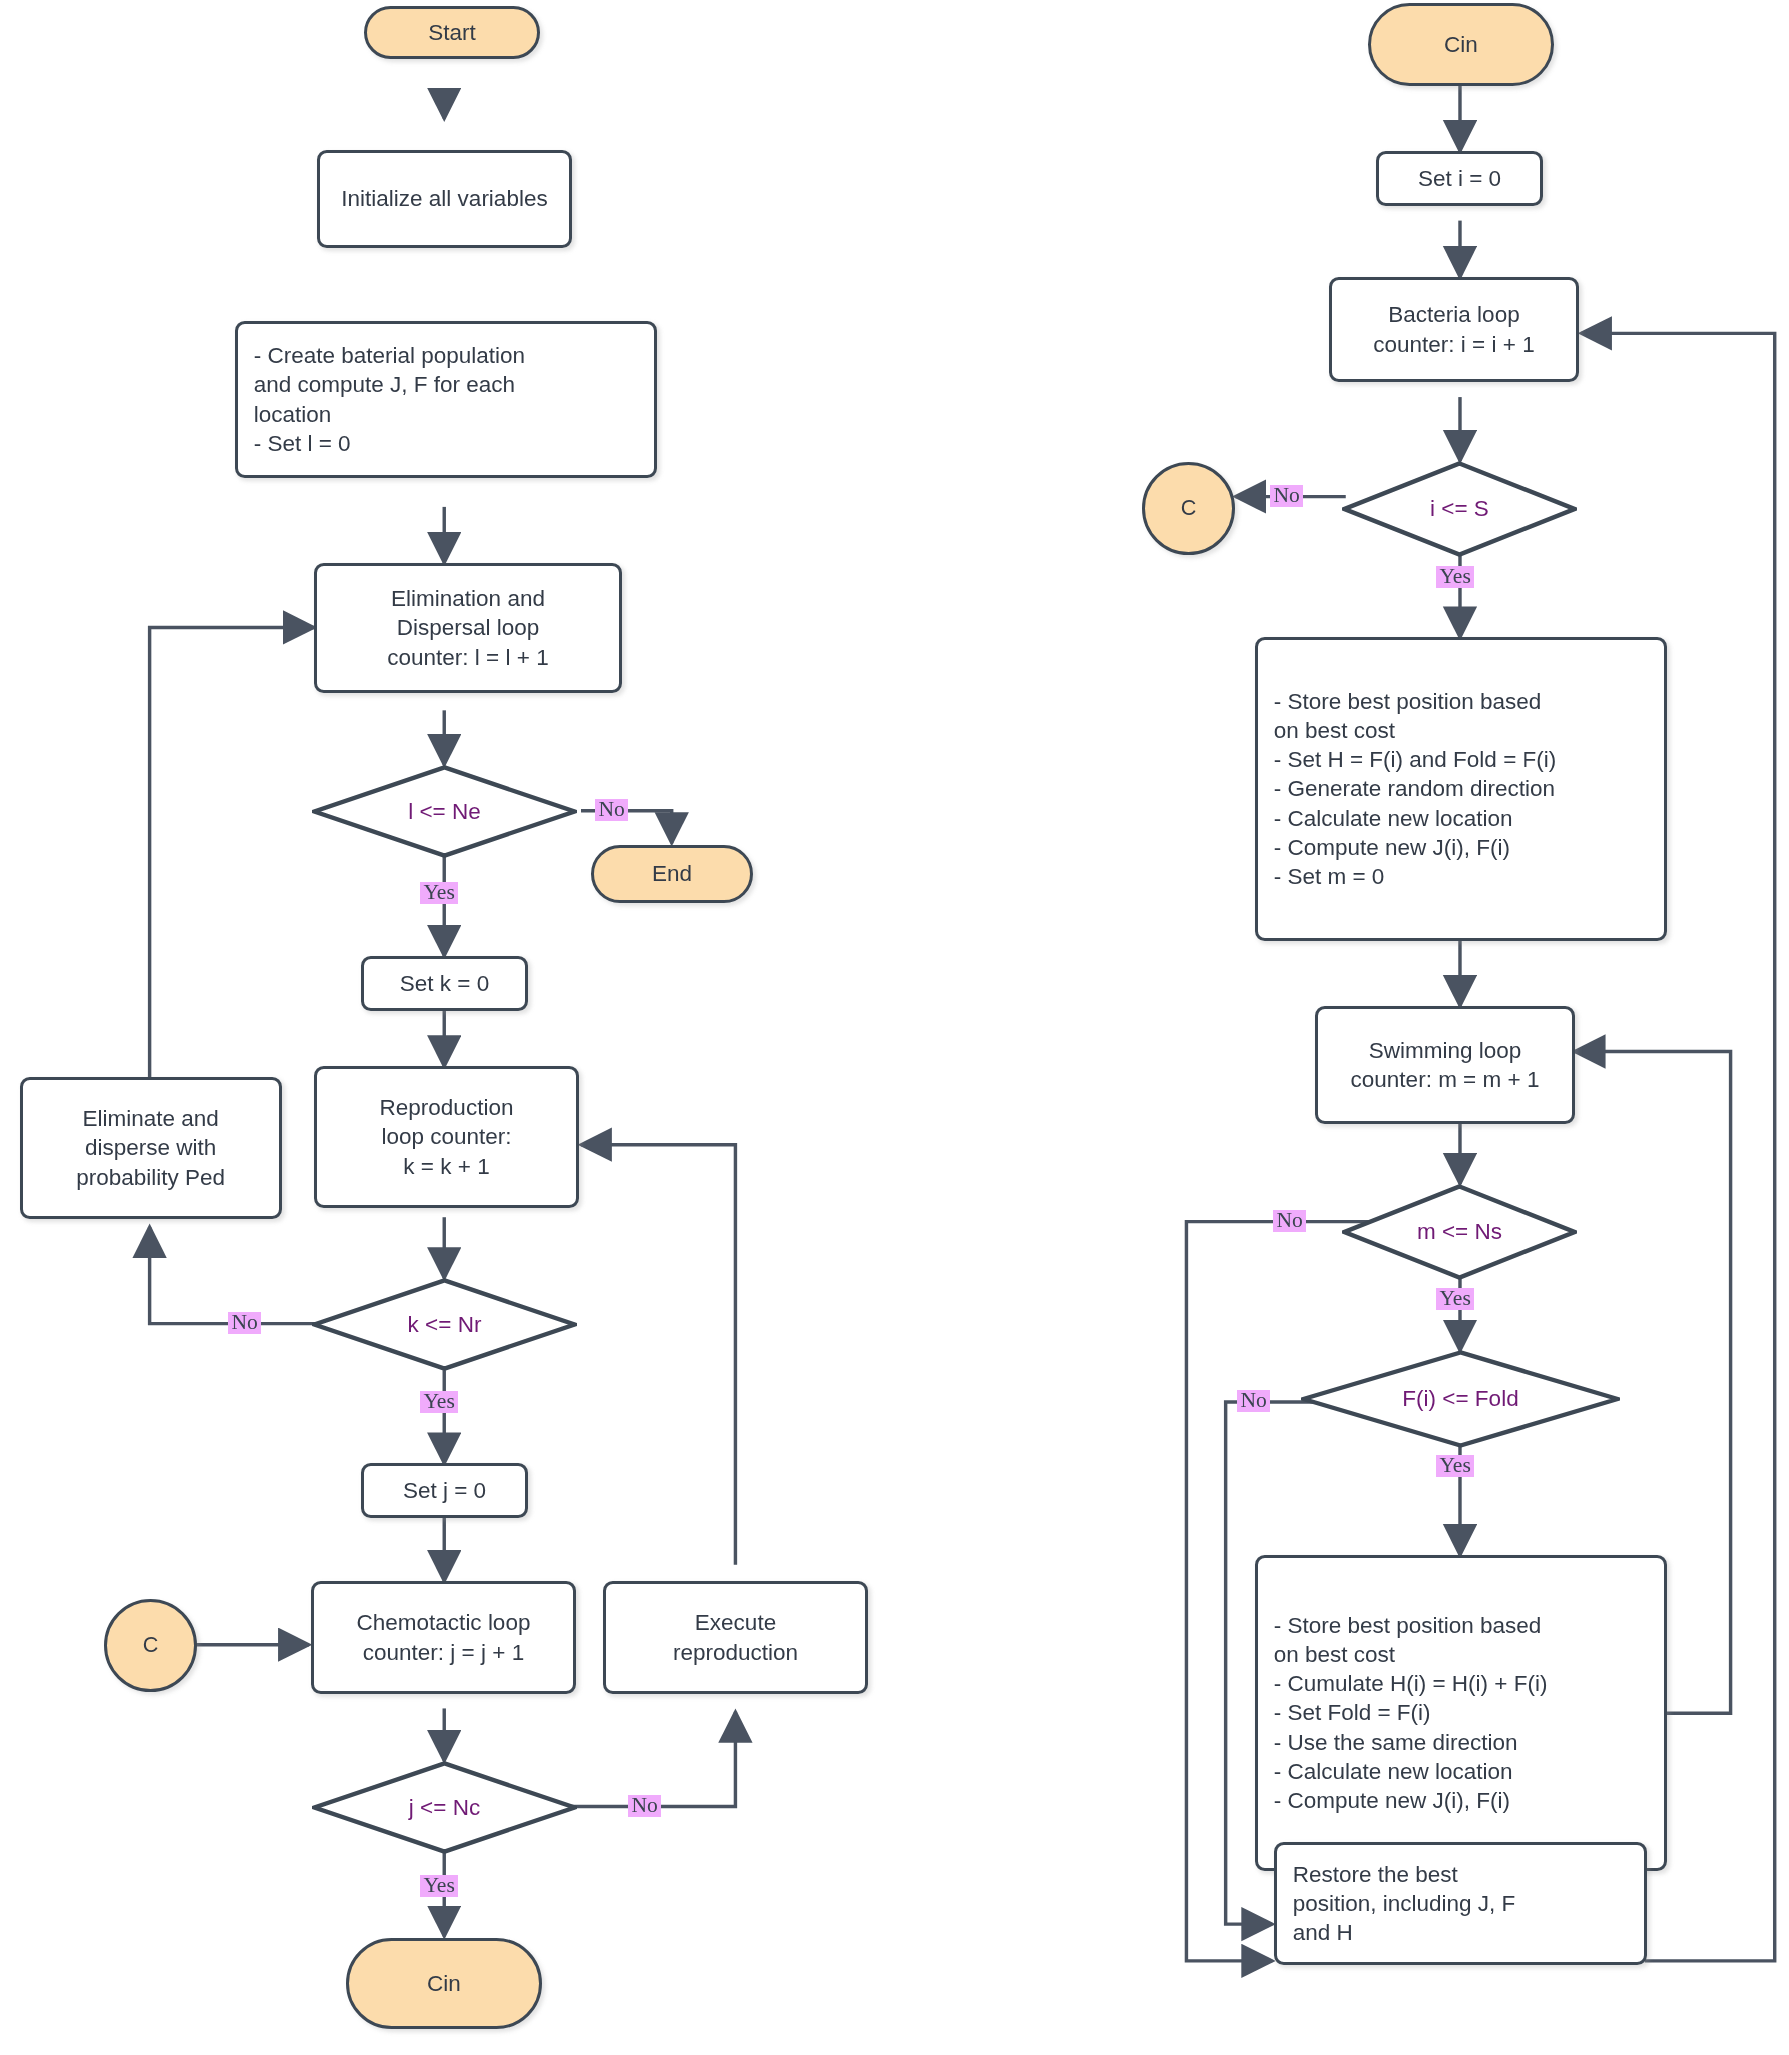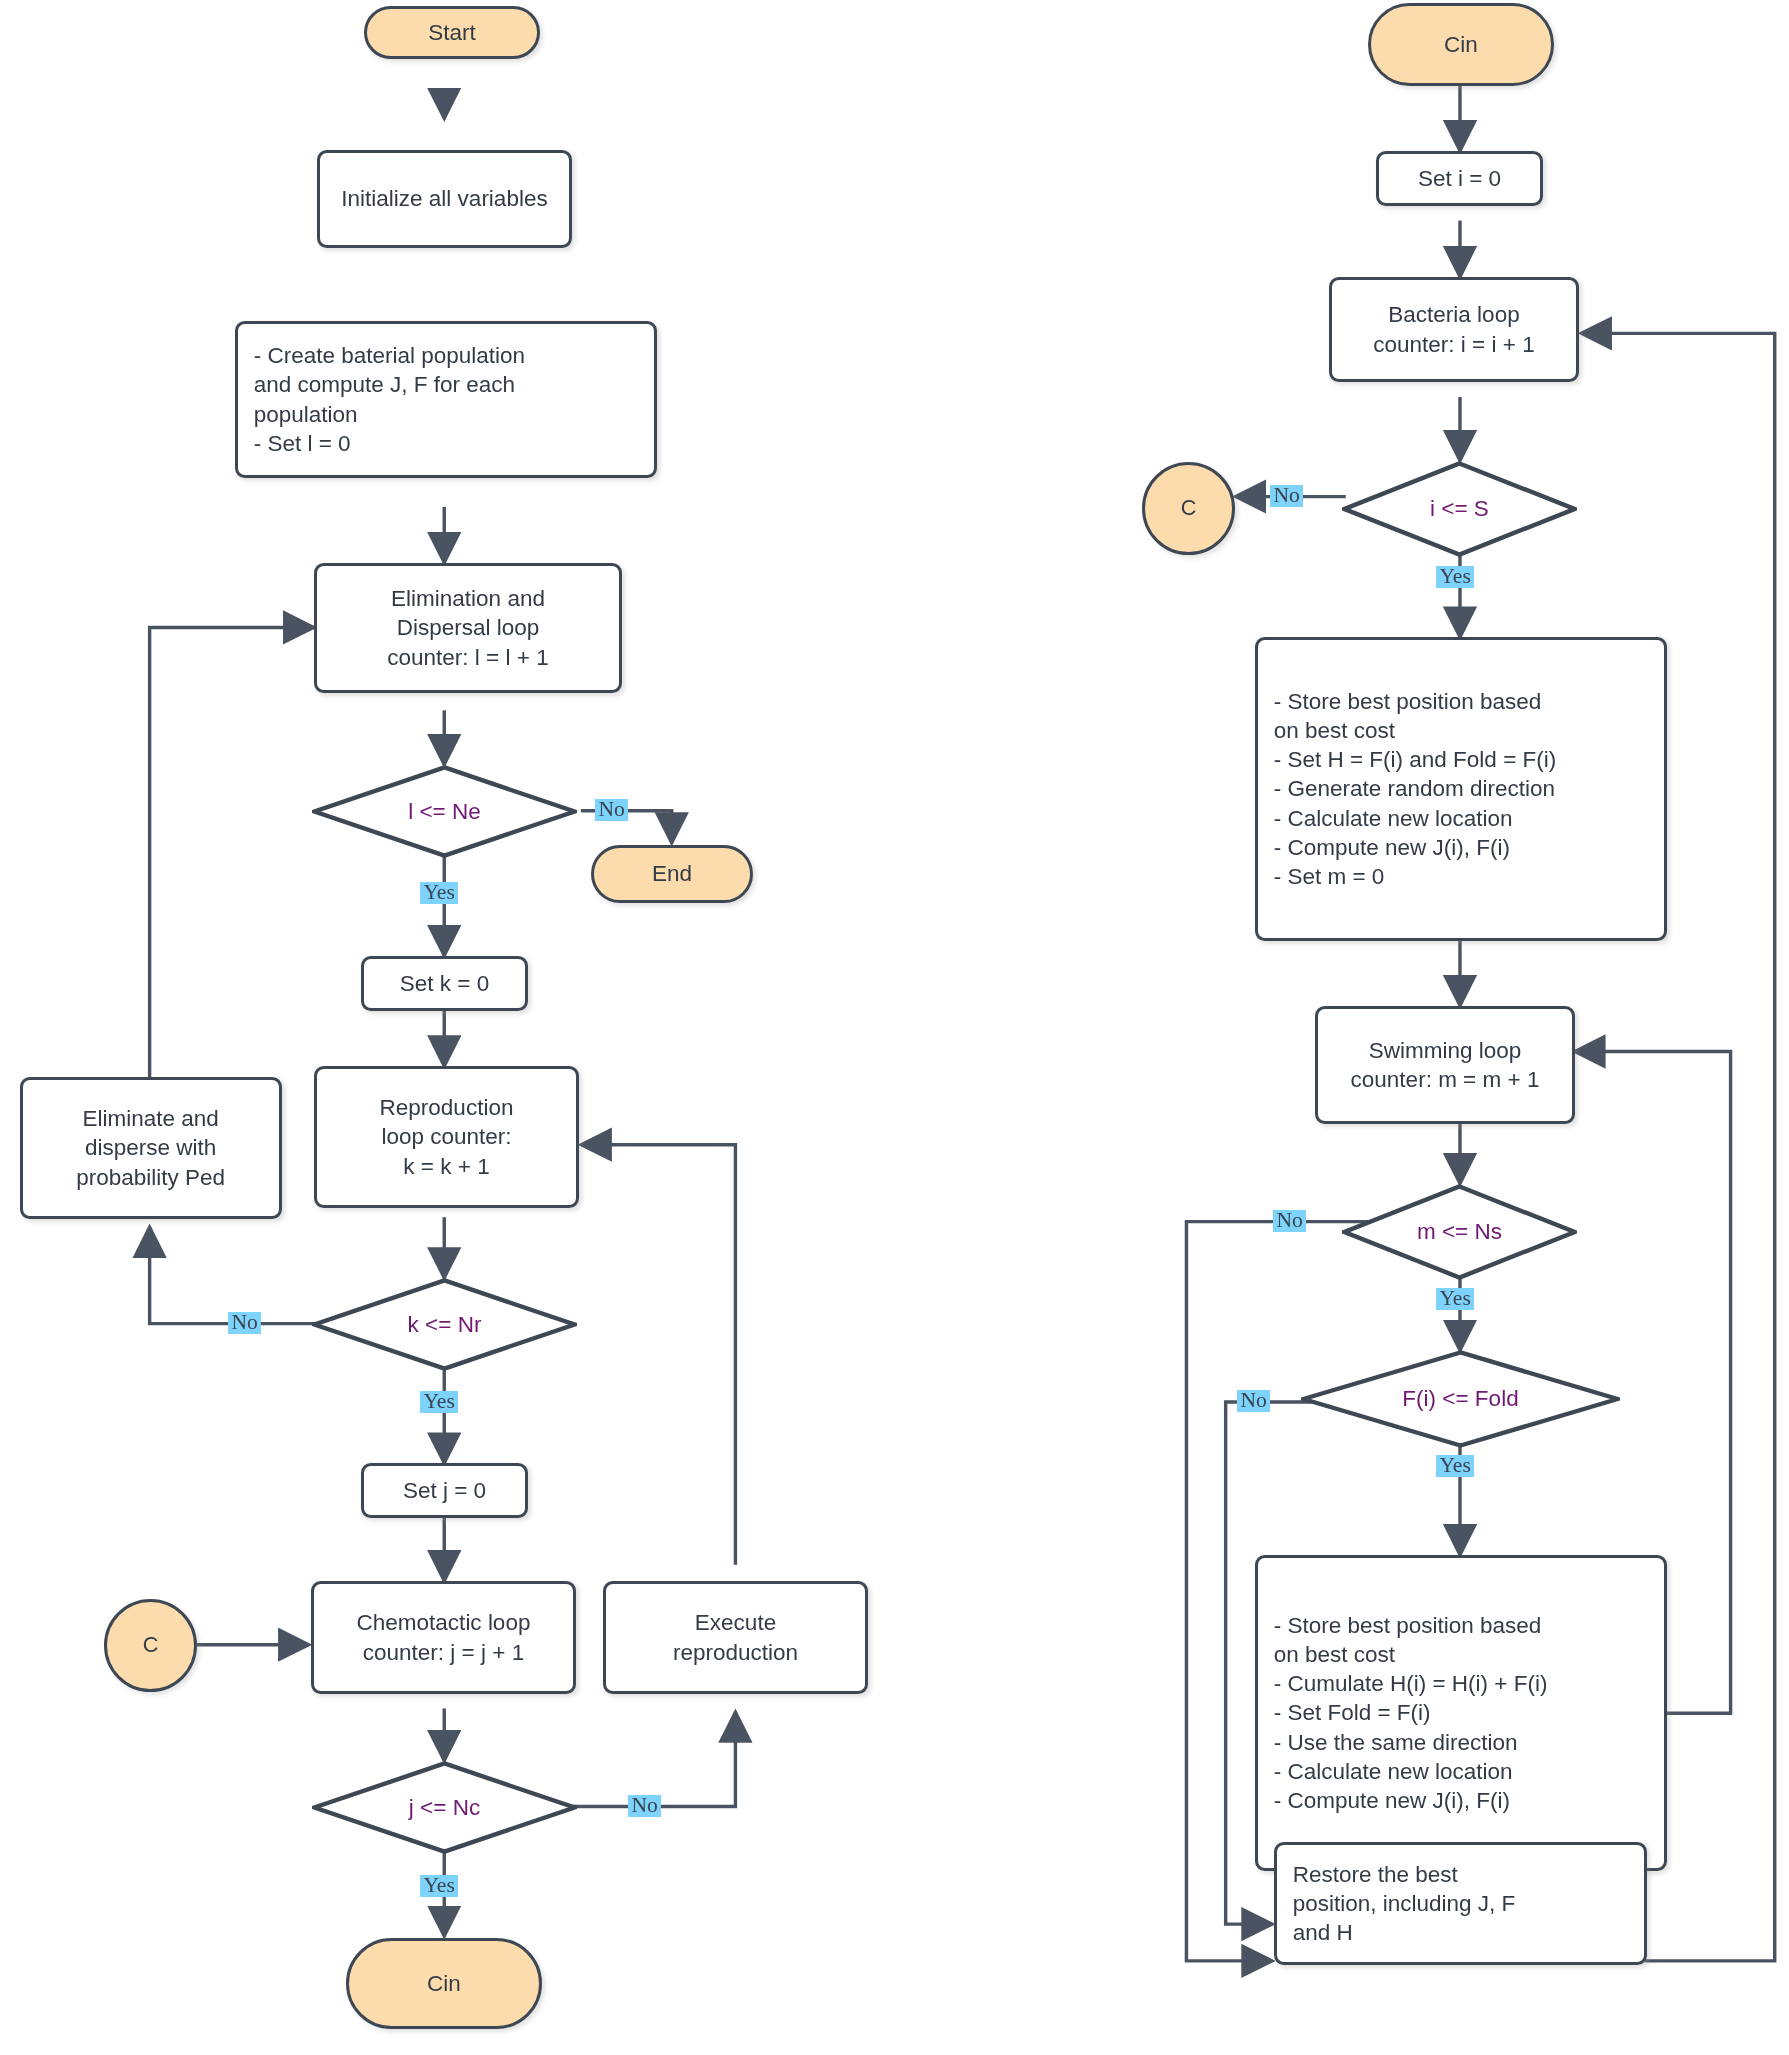--- a/index.html
+++ b/index.html
@@ -19,21 +19,21 @@
 
   .term{border-radius:490px;background:#fcdcac;text-align:center;font-size:22.5px;}
   .conn{border-radius:50%;background:#fcdcac;text-align:center;font-size:21.6px;}
 
   .decision{position:absolute;display:flex;align-items:center;justify-content:center;
             font-size:22.5px;color:#701a75;text-align:center;}
   .decision .dshape{position:absolute;left:0;top:0;width:100%;height:100%;}
   .decision .dlabel{position:relative;z-index:2;}
 
   .elabel{position:absolute;font-family:"Liberation Serif", serif;font-size:21.6px;color:#3a4450;
-          background:#7dd3fc;padding:0 3.4px;white-space:nowrap;line-height:1;}
+          background:#f0abfc;padding:0 3.4px;white-space:nowrap;line-height:1;}
 </style>
 </head>
 <body>
 
 <div id="canvas">
 
   <svg class="edges" viewBox="0 0 3651 4194" xmlns="http://www.w3.org/2000/svg">
     <defs>
       <marker id="ah" markerWidth="12" markerHeight="12" refX="9" refY="5" orient="auto" markerUnits="strokeWidth">
         <path d="M0,0 L10,5 L0,10 z" fill="#4a5361"></path>
@@ -103,21 +103,21 @@
     <span class="txt">
       <span>Initialize all
 variables</span>
     </span>
   </div>
 
   <div class="node proc left" style="left:235px;top:321px;width:422px;height:157px;">
     <span class="txt">
       <span>- Create baterial population</span><br>
       <span>and compute J, F for each</span><br>
-      <span>population</span><br>
+      <span>location</span><br>
       <span>- Set l = 0</span>
     </span>
   </div>
 
   <div class="node proc" style="left:314px;top:563px;width:308px;height:130px;">
     <span class="txt">
       <span>Elimination and</span><br>
       <span>Dispersal loop</span><br>
       <span>counter: l = l + 1</span>
     </span>

